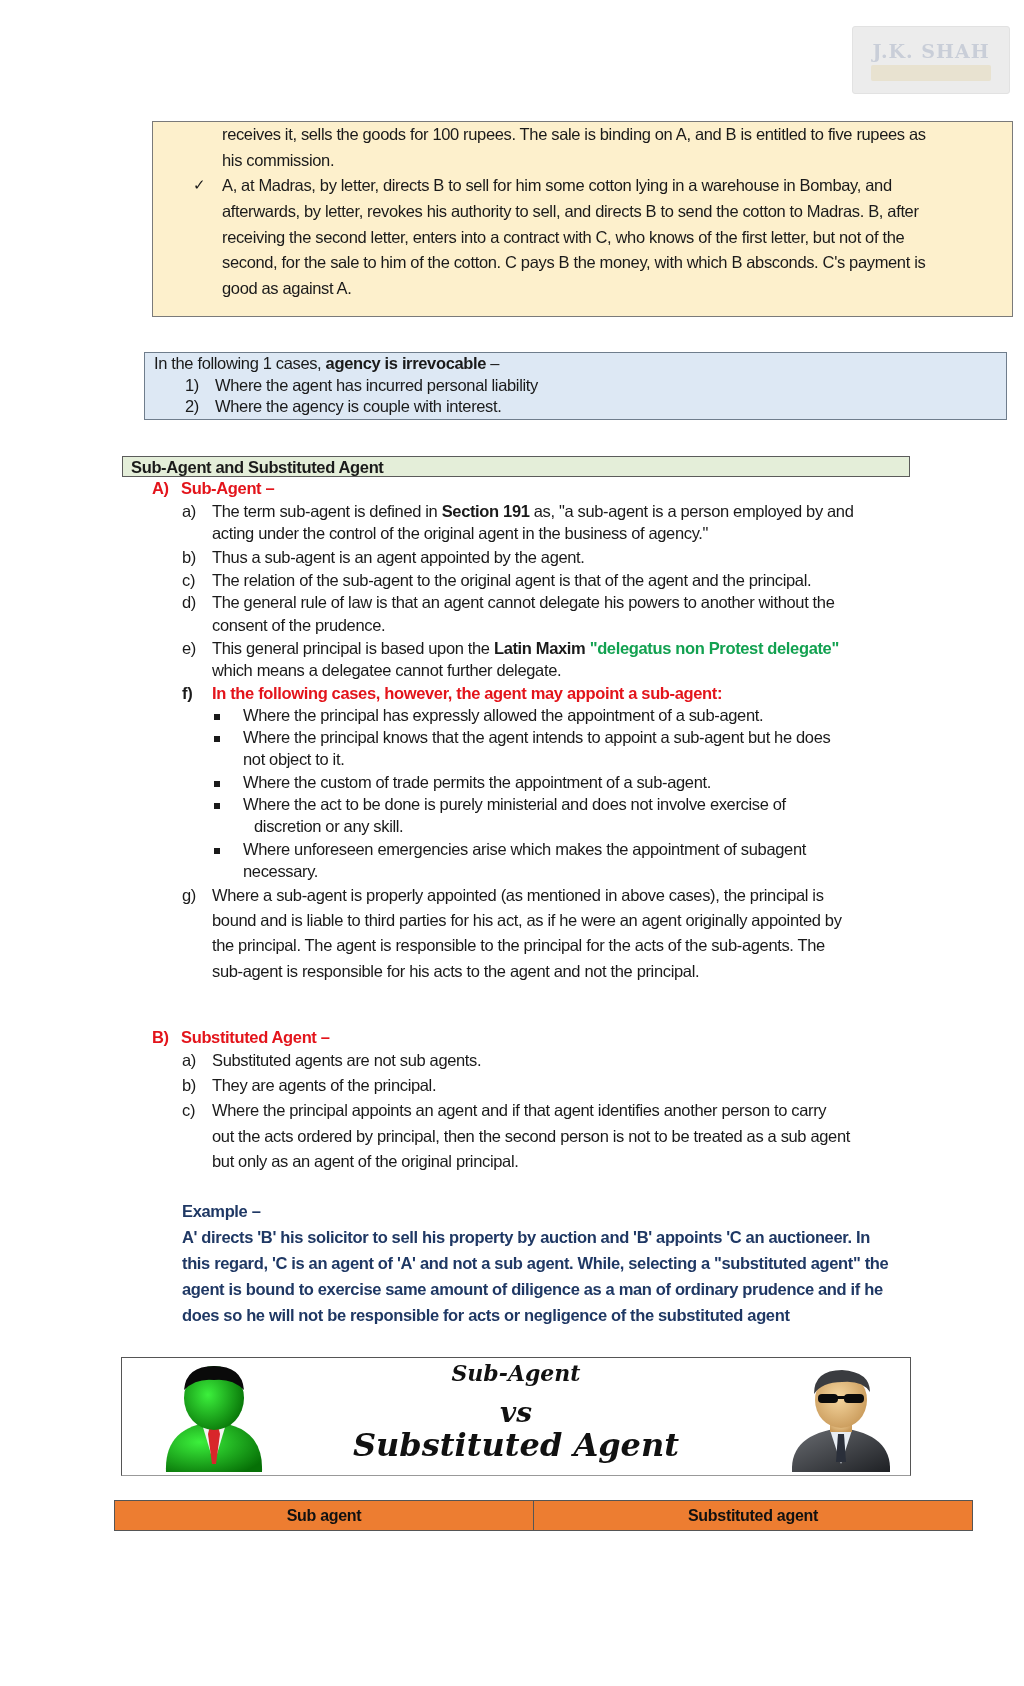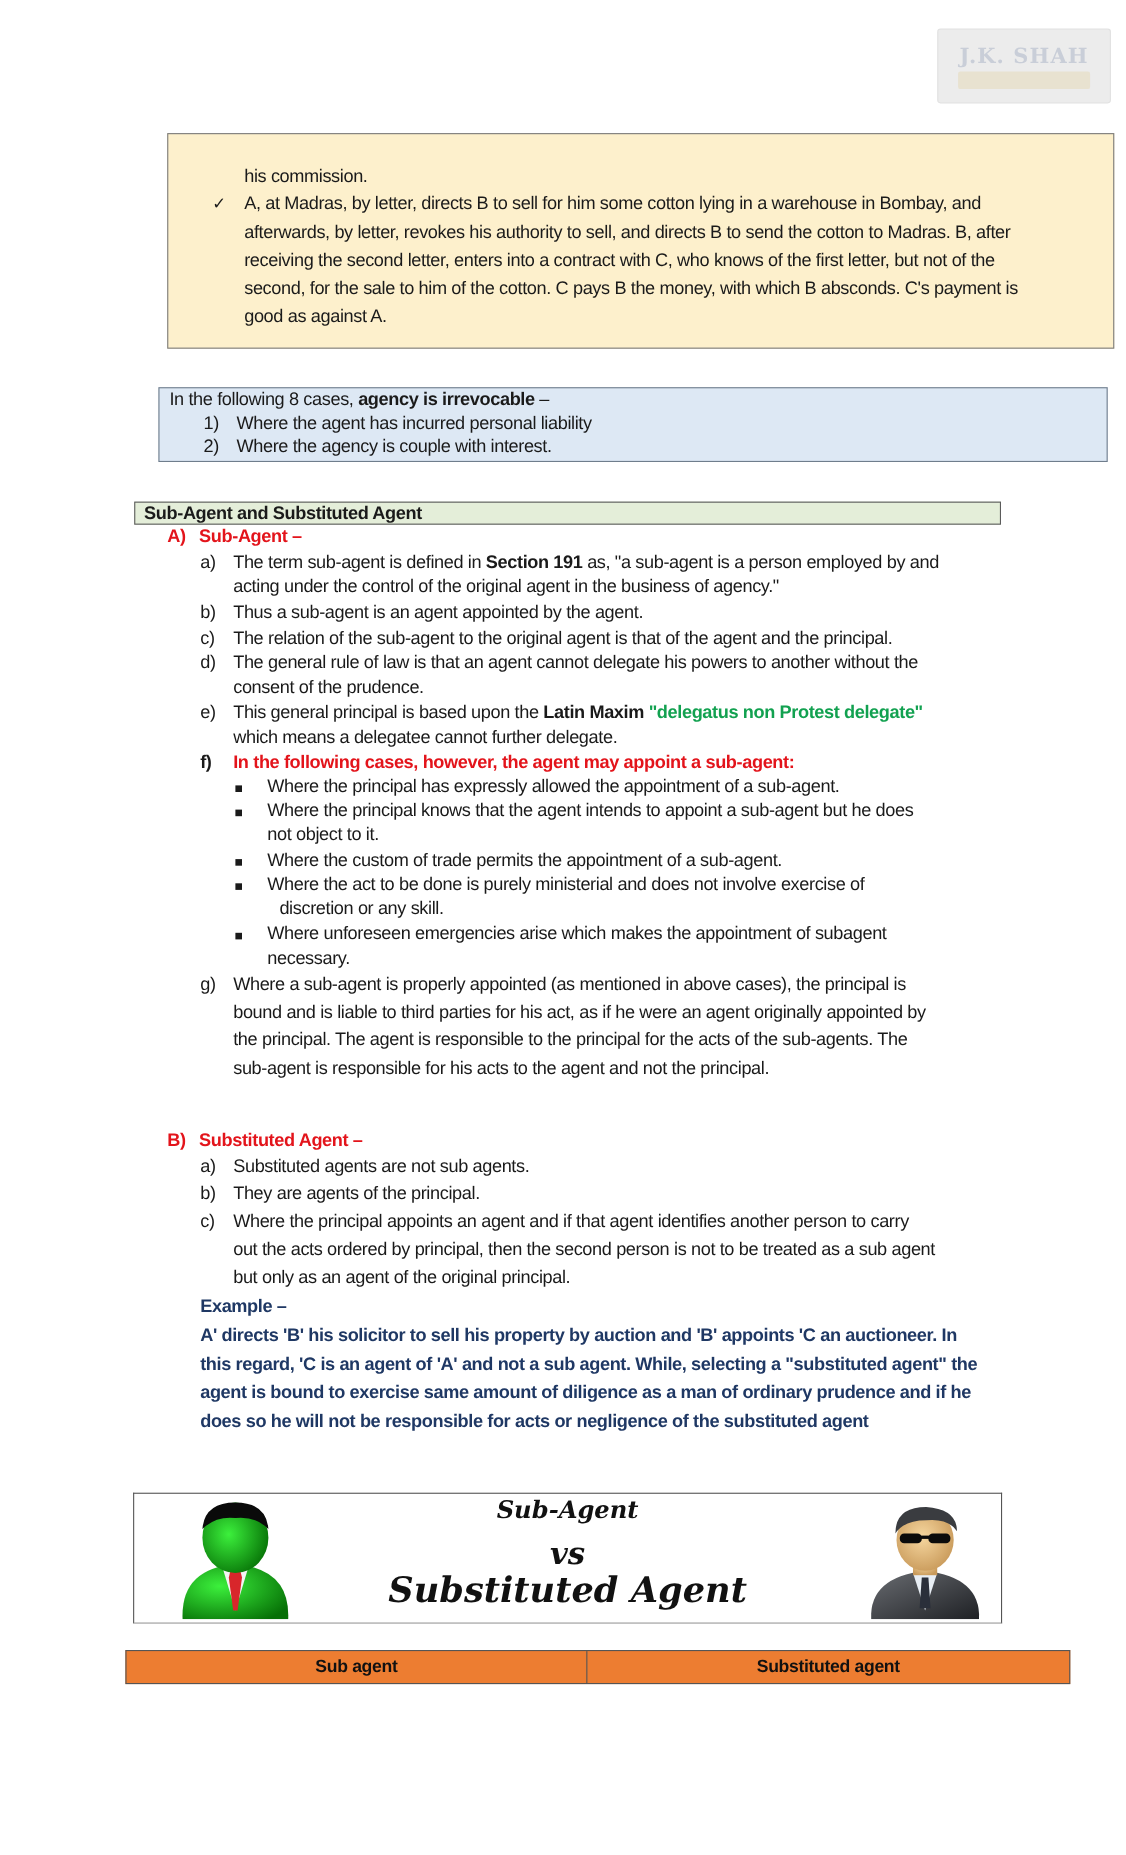--- a/index.html
+++ b/index.html
@@ -31,21 +31,21 @@
 
   .hdr-green {
     left:122px; top:456px; width:788px; height:21px;
     background:#e4eed9; border:1px solid #5b5b5b;
     font-weight:bold; font-size:16.5px; letter-spacing:-0.35px; line-height:21px; padding-left:8px; box-sizing:border-box;
   }
 
   .row { position:absolute; white-space:nowrap; font-size:16.5px; letter-spacing:-0.35px; }
   .red { color:#e3141b; font-weight:bold; }
   .green { color:#12a150; font-weight:bold; }
-  .navy { color:#1f3864; font-weight:bold; }
+  .navy { color:#1f3864; font-weight:bold;margin-top:23px; }
   .b { font-weight:bold; }
   .bullet { position:absolute; width:6px; height:6px; background:#1a1a1a; }
 
   .banner {
     left:121px; top:1357px; width:788px; height:117px;
     background:#ffffff; border:1px solid #555555; border-bottom:1px solid #999;
   }
   .banner-title {
     position:absolute; left:0; right:0; text-align:center;
     font-family:"DejaVu Serif", serif; font-style:italic; font-weight:bold; color:#111;
@@ -62,32 +62,33 @@
 </style>
 </head>
 <body>
 
 <div class="abs logo">
   <div class="l1">J.K. SHAH</div>
   <div class="l2"></div>
 </div>
 
 <div class="abs box-yellow">
+  <div class="line" style="top:3px">receives it, sells the goods for 100 rupees. The sale is binding on A, and B is entitled to five rupees as</div>
   <div class="line" style="top:29px">his commission.</div>
   <span class="tick" style="top:54px">✓</span>
   <div class="line" style="top:80px">afterwards, by letter, revokes his authority to sell, and directs B to send the cotton to Madras. B, after</div>
   <div class="line" style="top:54px">A, at Madras, by letter, directs B to sell for him some cotton lying in a warehouse in Bombay, and</div>
   <div class="line" style="top:131px">second, for the sale to him of the cotton. C pays B the money, with which B absconds. C's payment is</div>
   <div class="line" style="top:106px">receiving the second letter, enters into a contract with C, who knows of the first letter, but not of the</div>
   <div class="line" style="top:157px">good as against A.</div>
 </div>
 
 <div class="abs box-blue">
   <div class="line" style="left:9px; top:1px">
-    <span>In the following 8 cases, </span><span class="b">agency is irrevocable</span><span> –</span>
+    <span>In the following 1 cases, </span><span class="b">agency is irrevocable</span><span> –</span>
   </div>
   <div class="line" style="left:40px; top:23px">1)</div>
   <div class="line" style="left:70px; top:23px">Where the agent has incurred personal liability</div>
   <div class="line" style="left:40px; top:44px">2)</div>
   <div class="line" style="left:70px; top:44px">Where the agency is couple with interest.</div>
 </div>
 
 <div class="abs hdr-green">Sub-Agent and Substituted Agent</div>
 
 <div class="row red" style="left:152px; top:479px">A)</div>

